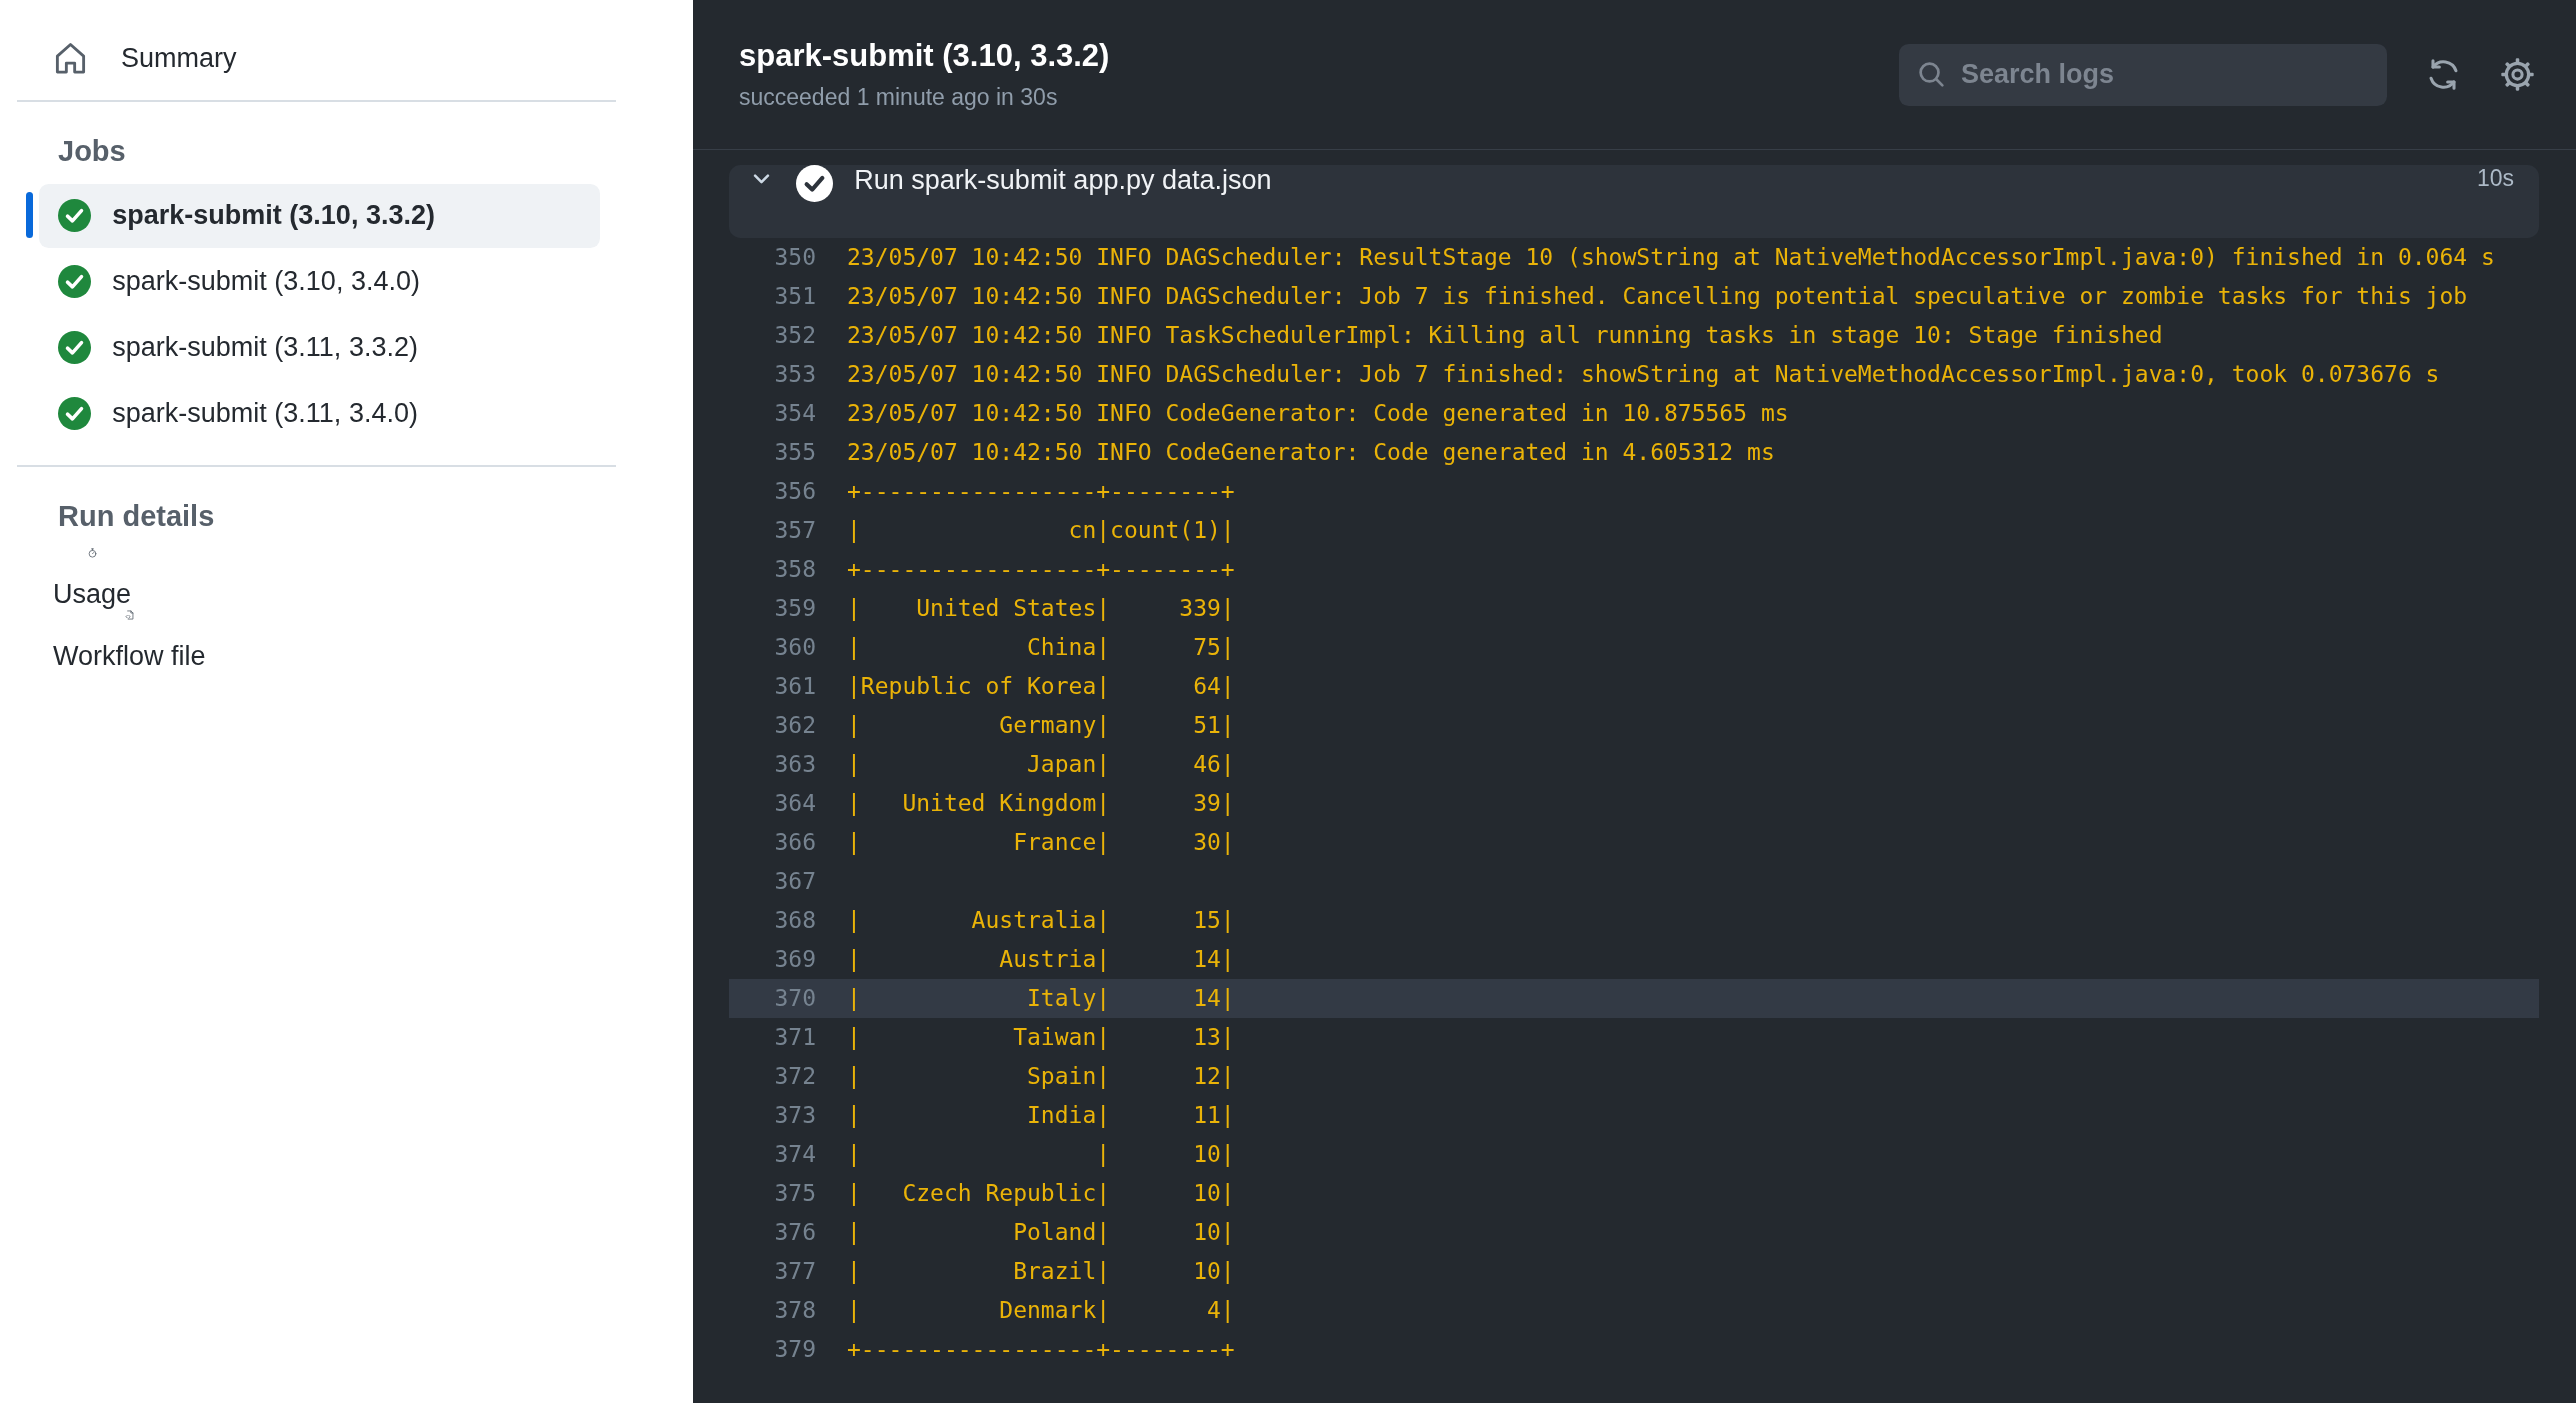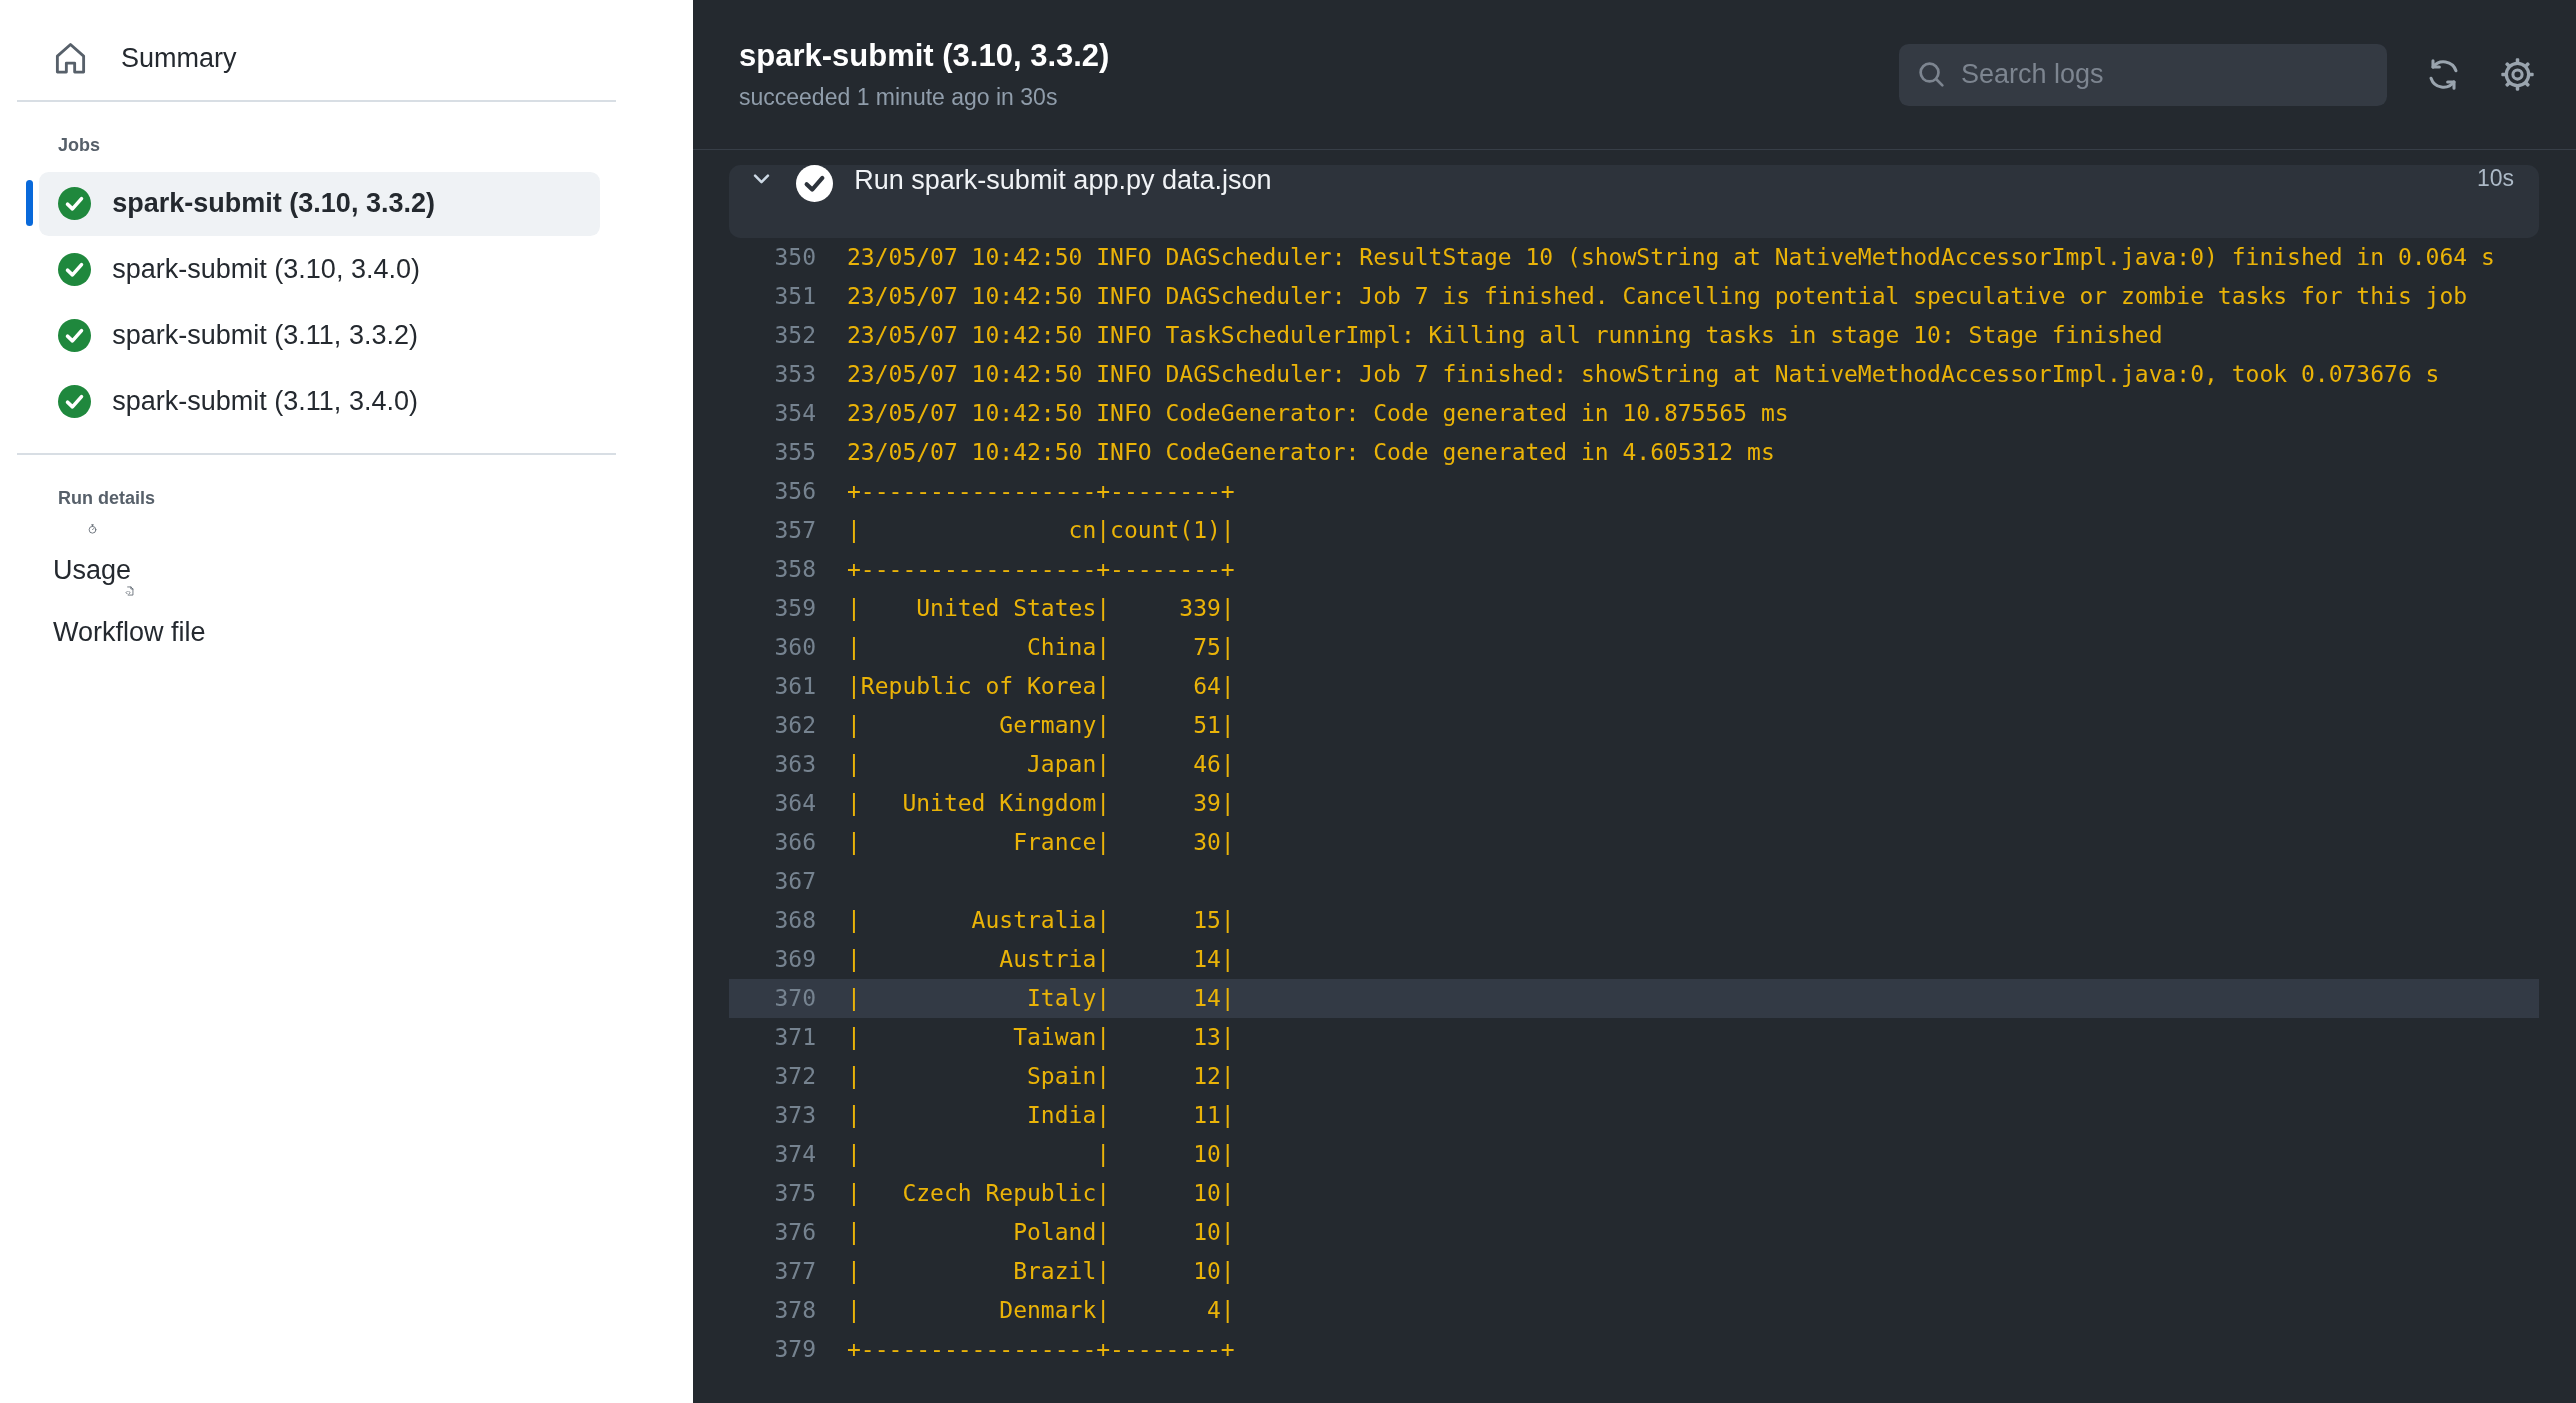--- a/index.html
+++ b/index.html
@@ -5,21 +5,21 @@
   * { margin:0; padding:0; box-sizing:border-box; }
   html,body { width:2576px; height:1404px; overflow:hidden; }
   body { display:flex; font-family:"Liberation Sans",sans-serif; background:#ffffff; }
 
   
   .sidebar { width:693px; flex:none; background:#ffffff; padding-top:33px; }
   .summary-item { display:flex; align-items:center; gap:33px; margin-left:53px; height:50px;
                   font-size:27px; color:#24292f; width:fit-content; cursor:pointer; }
   .summary-item svg { width:35px; height:35px; display:block; }
   .sb-divider { height:1.9px; background:#d8dee4; margin:17.4px 77px 0 17.4px; }
-  .sb-heading { margin:33px 0 15.4px 58px; font-size:18px; font-weight:700; color:#57606a; }
+  .sb-heading { margin:33px 0 15.4px 58px; font-size:29px; font-weight:700; color:#57606a; }
   .jobs-list { }
   .job-item { position:relative; margin:0 93px 1.9px 39px; height:64px; border-radius:9.7px;
               display:flex; align-items:center; gap:21px; padding-left:19.3px;
               font-size:27px; color:#24292f; cursor:pointer; }
   .job-item .icon svg { width:33px; height:33px; display:block; }
   .job-item.selected { background:#eff2f5; font-weight:700; }
   .job-item.selected::before { content:""; position:absolute; left:-12.6px; top:8.7px; width:6.8px; height:46px;
                                border-radius:3.9px; background:#0969da; }
   .detail-item { display:flex; align-items:center; gap:21px; margin-left:53px; height:62px;
                  font-size:27px; color:#24292f; width:fit-content; cursor:pointer;flex-direction:column; }
@@ -29,21 +29,21 @@
   .main { flex:1; min-width:0; background:#24292f; display:flex; flex-direction:column; }
   .main-header { flex:none; height:150px; border-bottom:1.9px solid #373e47; display:flex;
                  align-items:center; justify-content:space-between; padding:0 41px 0 46px; }
   .title { font-size:31px; font-weight:700; color:#ffffff; }
   .subtitle { font-size:23px; color:#909dab; margin-top:9.7px; }
   .controls { display:flex; align-items:center; gap:39px; }
   .search-box { width:488px; height:62px; background:#343a43; border-radius:9.7px;
                 display:flex; align-items:center; gap:13.5px; padding:0 17.4px; }
   .search-box svg { width:31px; height:31px; flex:none; }
   .search-box input { flex:1; min-width:0; background:transparent; border:0; outline:0;
-                      color:#eff3f6; font-size:27px; font-family:inherit; }
+                      color:#eff3f6; font-size:27px; font-family:inherit;font-weight:bold; }
   .search-box input::placeholder { color:#7d8590; }
   .icon-btn { background:none; border:0; padding:0; cursor:pointer; }
   .icon-btn svg { width:35px; height:35px; display:block; }
 
   .log-area { flex:1; min-height:0; padding:15.4px 37px 0 36px; }
   .step-bar { height:73px; background:#2d333b; border-radius:11.6px; display:flex; align-items:flex-start;
               gap:21px; padding:0 25px 0 19.3px; cursor:pointer; }
   .step-bar .chevron svg { width:27px; height:27px; display:block; }
   .step-bar .step-check svg { width:37px; height:37px; display:block; }
   .step-name { font-size:27px; font-weight:500; color:#f0f3f6; }

